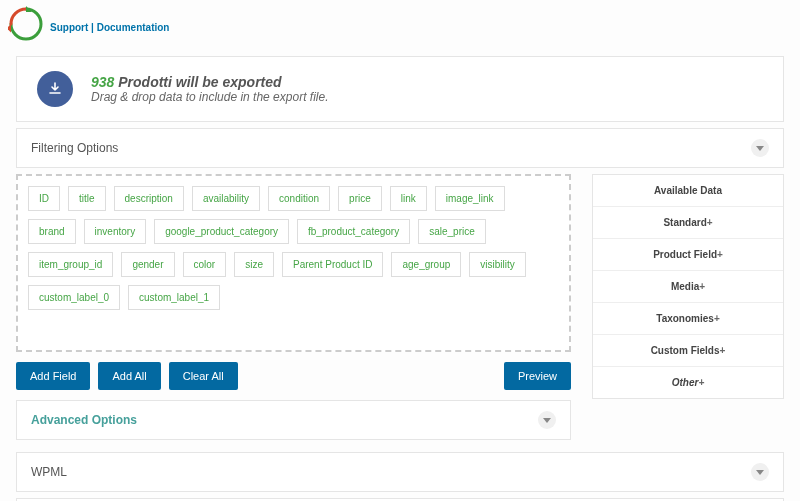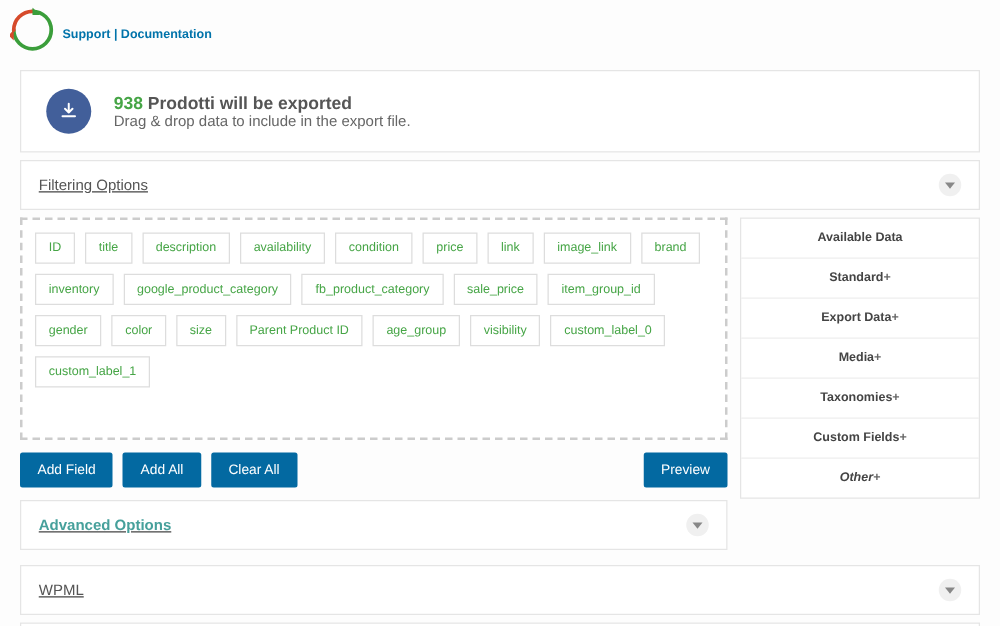--- a/index.html
+++ b/index.html
@@ -5,34 +5,34 @@
   * { box-sizing: border-box; margin: 0; padding: 0; }
   body { font-family: -apple-system, BlinkMacSystemFont, "Segoe UI", Arial, sans-serif; background: #fdfdfd; color: #444; width: 800px; }
   .header { display: flex; align-items: flex-start; padding: 6px 16px 8px 8px; }
   .logo { width: 36px; height: 36px; position: relative; margin-right: 6px; flex-shrink: 0; }
   .title-block { flex: 1; }
   .sub-title { font-size: 11px; font-weight: 600; color: #555; }
   .main-title { font-size: 22px; font-weight: 700; color: #41689f; line-height: 1.1; }
   .links { font-size: 10px; color: #0073aa; padding-top: 16px; font-weight: bold; }
   .links span { cursor: pointer; }
 
-  .export-info { background: #fff; border: 1px solid #e5e5e5; margin: 6px 16px; padding: 14px 20px; display: flex; align-items: center; gap: 18px; }
+  .export-info { background: #fff; border: 1px solid #e5e5e5; margin: 6px 16px; padding: 14px 20px; display: flex; align-items: center; gap: 18px; font-style: italic; }
   .dl-circle { width: 36px; height: 36px; border-radius: 50%; background: #425f9a; display: flex; align-items: center; justify-content: center; flex-shrink: 0; }
   .export-text { }
   .export-head { font-size: 14px; font-weight: 600; color: #555; }
   .export-head .count { color: #46a546; }
   .export-sub { font-size: 12px; color: #666; }
 
-  .panel { background: #fff; border: 1px solid #e5e5e5; margin: 6px 16px; text-decoration: underline; }
+  .panel { background: #fff; border: 1px solid #e5e5e5; margin: 6px 16px; }
   .panel-head { display: flex; align-items: center; justify-content: space-between; padding: 10px 14px; font-size: 12px; color: #555; cursor: pointer; }
   .panel-head.teal-t { color: #46a09b; font-weight: 600; }
   .collapse-btn { width: 18px; height: 18px; border-radius: 50%; background: #f0f0f0; display: flex; align-items: center; justify-content: center; }
   .collapse-btn::after { content:""; width:0; height:0; border-left:4px solid transparent; border-right:4px solid transparent; border-top:5px solid #888; }
 
-  .layout { display: flex; gap: 10px; margin: 6px 16px; }
+  .layout { display: flex; gap: 21px; margin: 6px 16px; }
   .left { flex: 1; }
   .right { width: 192px; }
 
   .drop-zone { border: 2px dashed #ccc; background: #fff; padding: 10px 10px 40px 10px; }
   .field-row { display: flex; flex-wrap: wrap; gap: 8px; }
   .field-chip { border: 1px solid #ddd; padding: 6px 10px; font-size: 10px; color: #46a546; background: #fff; cursor: pointer; }
 
   .btn-row { display: flex; gap: 8px; margin: 10px 0; }
   .btn-row .spacer { flex: 1; }
   .btn { background: #0369a1; color: #fff; border: none; padding: 8px 14px; font-size: 11px; border-radius: 2px; cursor: pointer; }
@@ -130,21 +130,21 @@
   </div>
   <div class="right">
     <div class="ad-panel">
       <div class="ad-head">Available Data</div>
       <div id="ad-items">
           <div class="ad-item">
             <span>Standard</span>
             <span class="plus">+</span>
           </div>
           <div class="ad-item">
-            <span>Export Data</span>
+            <span>Product Field</span>
             <span class="plus">+</span>
           </div>
           <div class="ad-item">
             <span>Media</span>
             <span class="plus">+</span>
           </div>
           <div class="ad-item">
             <span>Taxonomies</span>
             <span class="plus">+</span>
           </div>

